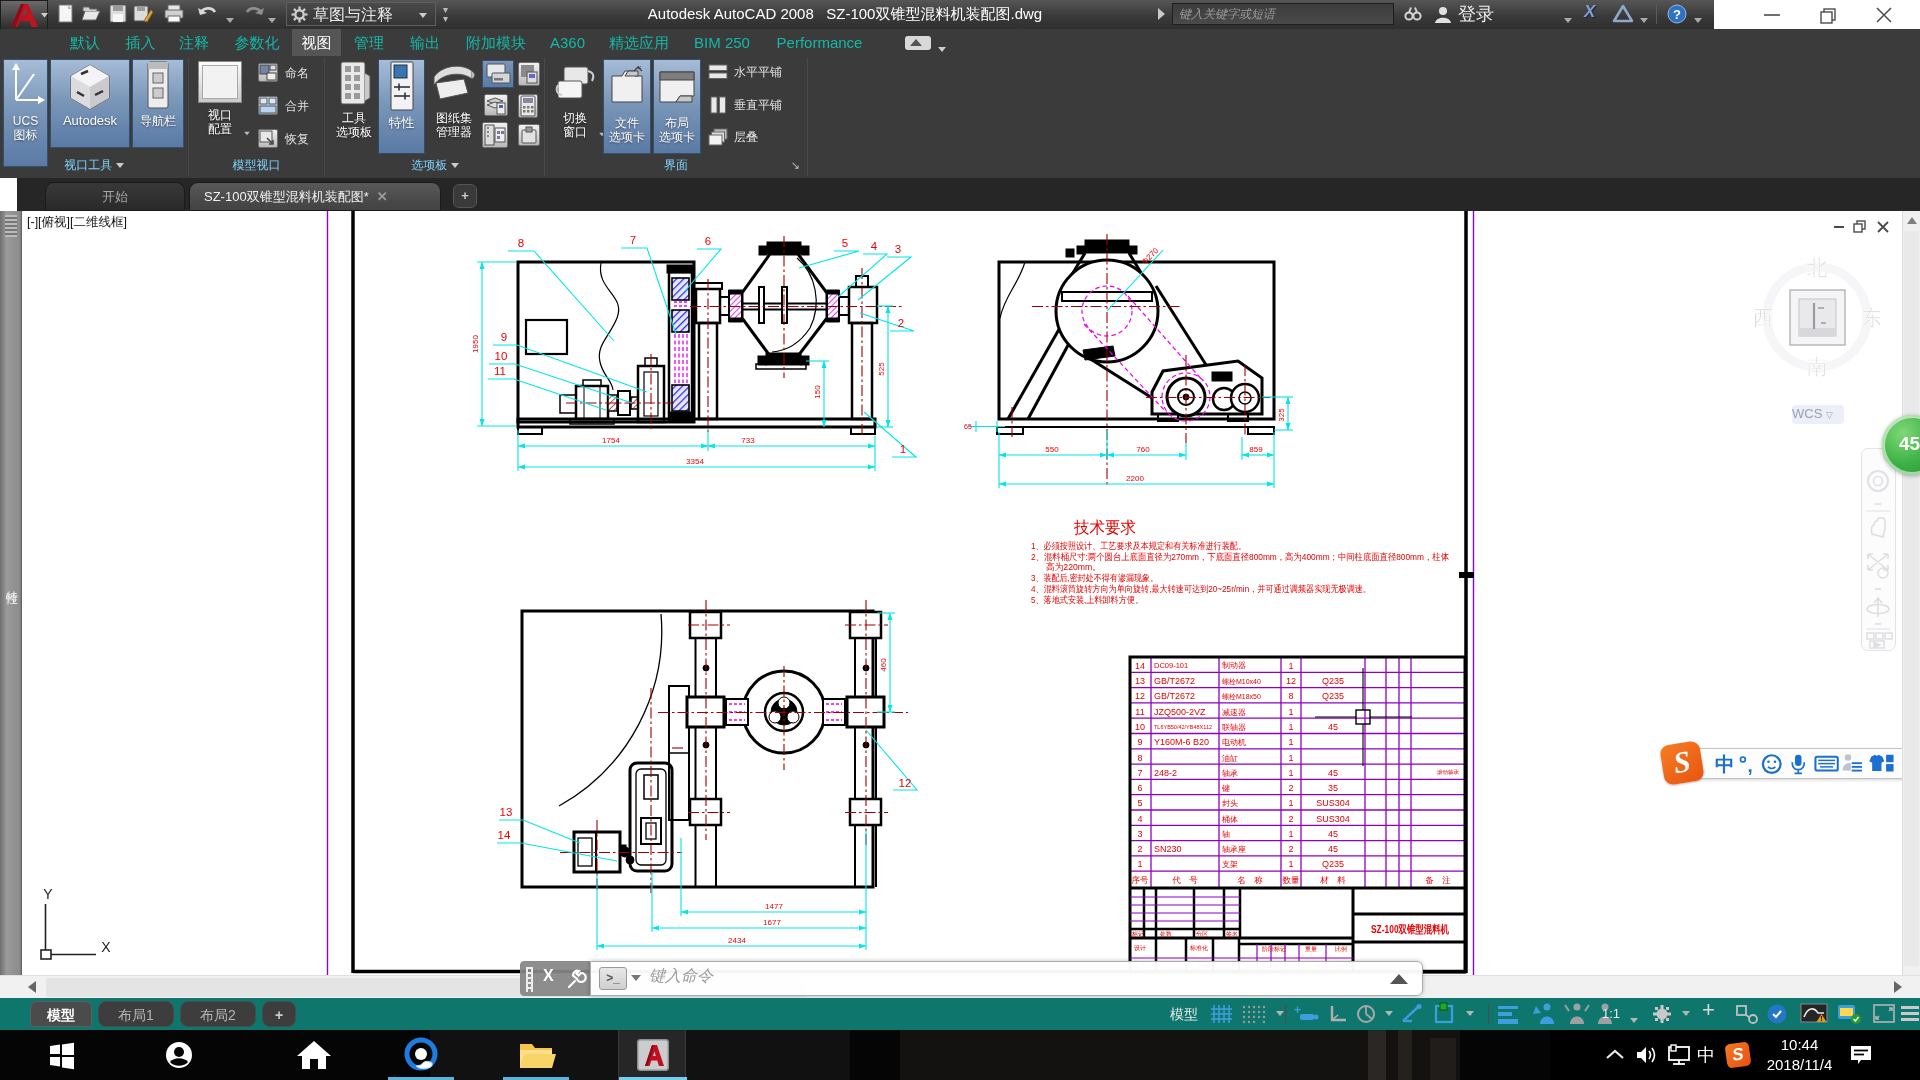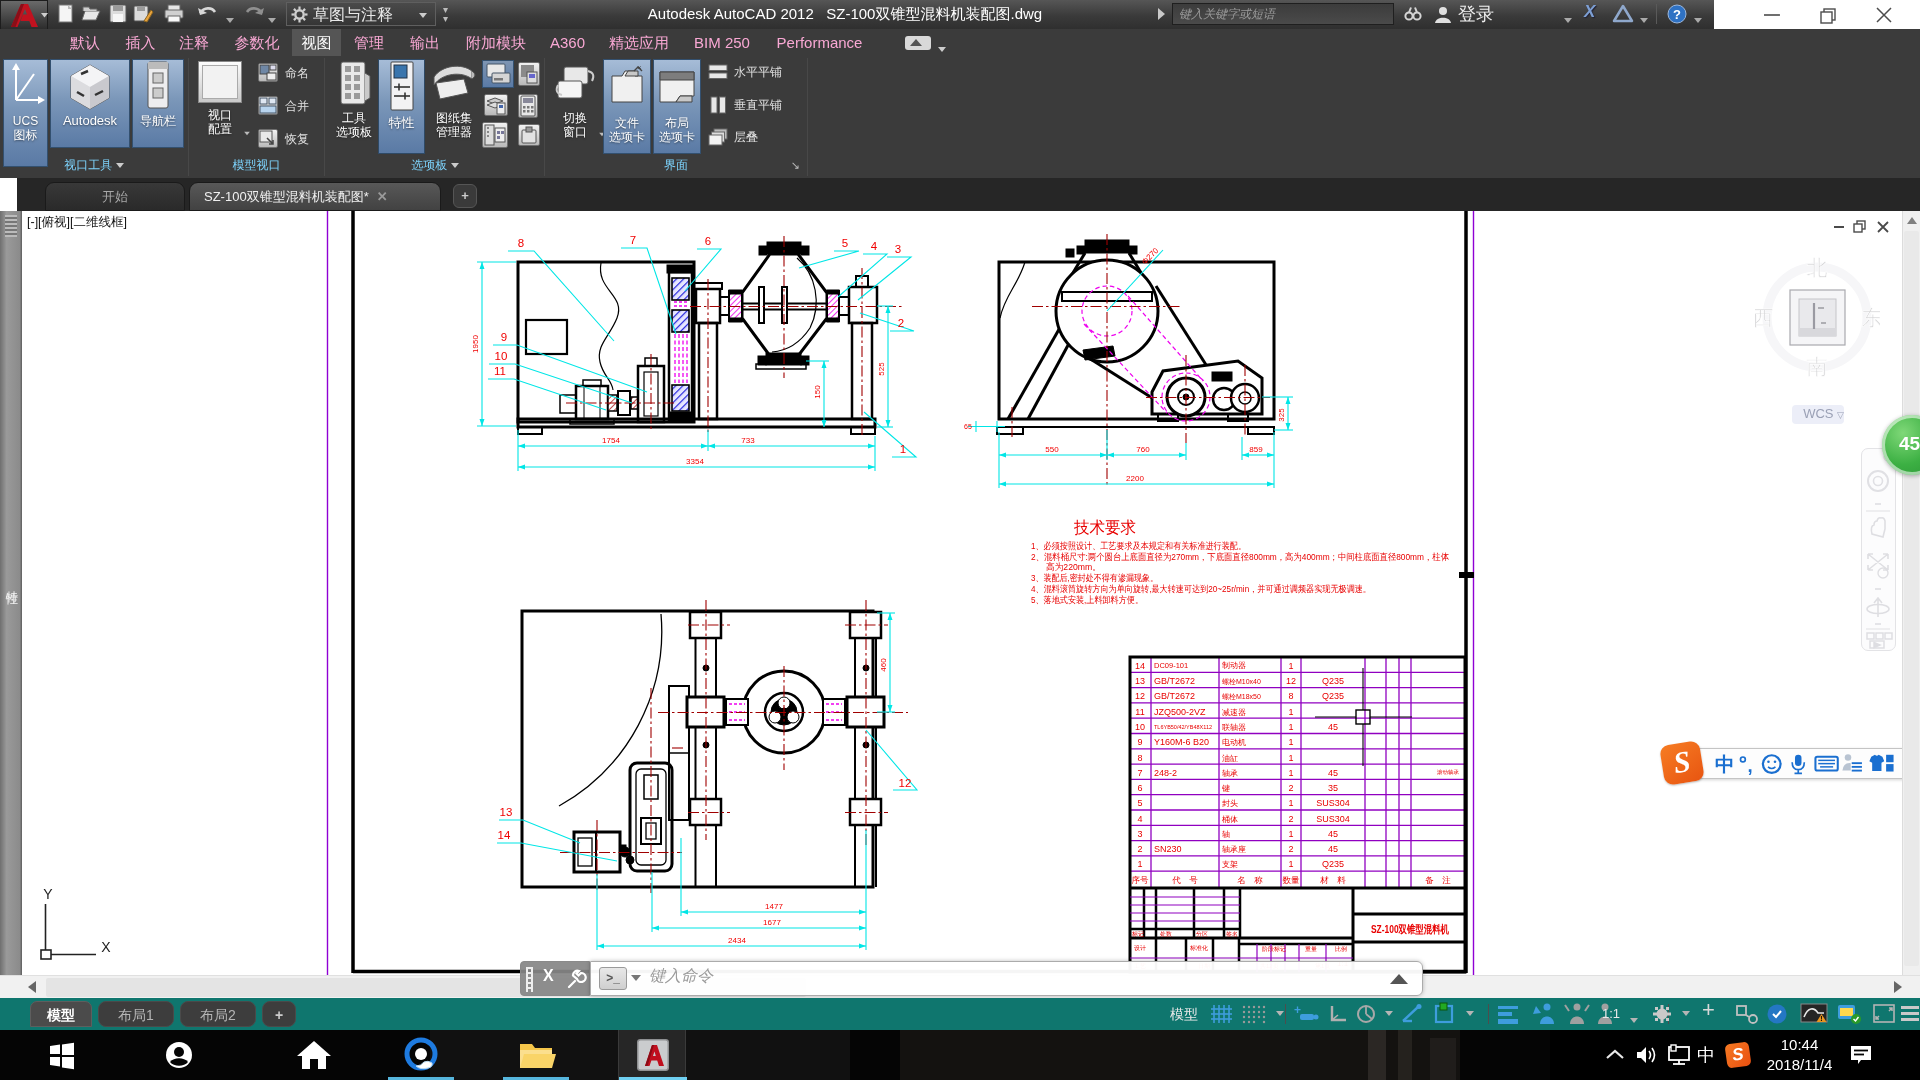--- a/index.html
+++ b/index.html
@@ -16,21 +16,21 @@
 #wsbox{position:absolute;left:286px;top:2px;width:150px;height:24px;border:1px solid #5f5f5f;
 background:linear-gradient(#4a4a4a,#353535);color:#e8e8e8;font-size:16px;line-height:23px;}
 #titletext{position:absolute;left:0;top:0;width:1690px;text-align:center;font-size:15px;
 line-height:28px;color:#fff;white-space:pre;}
 #searchbox{position:absolute;left:1172px;top:3px;width:222px;height:22px;border:1px solid #1f1f1f;
 background:linear-gradient(#3c3c3c,#4a4a4a);color:#9b9b9b;font-style:italic;font-size:12px;
 line-height:21px;padding-left:6px;}
 #winbtns{position:absolute;left:1714px;top:0;width:206px;height:29px;background:#fff;}
 
 #menubar{position:absolute;left:0;top:29px;width:1920px;height:27px;background:#3b3b3b;}
-.rtab{position:absolute;top:0;height:27px;line-height:27px;color:#f9a8d4;font-size:15px;text-align:center;}
+.rtab{position:absolute;top:0;height:27px;line-height:27px;color:#14b8a6;font-size:15px;text-align:center;}
 .rtab.act{background:#555;color:#fff;}
 
 #ribbon{position:absolute;left:0;top:56px;width:1920px;height:122px;background:#3b3b3b;}
 .rgroup{position:absolute;top:0;height:122px;}
 .rglabel{position:absolute;bottom:2px;left:0;right:0;height:22px;text-align:center;
 color:#7dd3fc;font-size:12px;line-height:22px;}
 .rdiv{position:absolute;top:2px;width:1px;height:118px;background:#2c2c2c;border-right:1px solid #484848;}
 .bluebtn{position:absolute;background:linear-gradient(#a6bcd7,#7b97b9 45%,#5a7aa5);border:1px solid #33506f;}
 .btnlabel{position:absolute;left:0;right:0;text-align:center;color:#fff;font-size:12px;line-height:14px;
 text-shadow:0 1px 2px rgba(0,0,0,.5);}
@@ -124,21 +124,21 @@
             <line x1="2.9" y1="2.9" x2="5" y2="5"></line>
             <line x1="12" y1="12" x2="14.1" y2="14.1"></line>
             <line x1="12" y1="5" x2="14.1" y2="2.9"></line>
             <line x1="2.9" y1="14.1" x2="5" y2="12"></line>
           </g>
         </svg>
     <span style="margin-left:26px">草图与注释</span>
     <span class="arrow-dn" style="position:absolute;right:8px;top:10px"></span>
   </div>
   <div class="abs" style="left:443px;top:5px;color:#bbb;font-size:10px;line-height:9px">▾<br>▾</div>
-  <div id="titletext">Autodesk AutoCAD 2012   SZ-100双锥型混料机装配图.dwg</div>
+  <div id="titletext">Autodesk AutoCAD 2008   SZ-100双锥型混料机装配图.dwg</div>
   <div class="abs" style="left:1158px;top:8px;width:0;height:0;border-top:6px solid transparent;border-bottom:6px solid transparent;border-left:7px solid #c9c9c9"></div>
   <div id="searchbox">键入关键字或短语</div>
   <svg class="qicon" style="left:1402px" viewBox="0 0 22 22">
         <g fill="none" stroke="#d5d5d5" stroke-width="2">
           <circle cx="7" cy="13" r="3.6"></circle>
           <circle cx="15" cy="13" r="3.6"></circle>
           <path d="M10.5 12 l1.5 0 M7 9.5 l2 -5 M15 9.5 l-2 -5"></path>
         </g>
       </svg>
   <svg class="qicon" style="left:1432px" viewBox="0 0 22 22">
@@ -957,21 +957,21 @@
         <text x="8" y="70">西</text>
             <text x="117" y="70">东</text>
       </g>
       <rect x="35" y="35" width="55" height="55" fill="#f5f5f7" stroke="#a9a9ae" stroke-width="1.2"></rect>
       <rect x="44" y="44" width="37" height="37" fill="#e9e9ec" stroke="#c5c5c9" stroke-width="1"></rect>
       <rect x="44" y="73" width="37" height="8" fill="#d8d8dc"></rect>
       <line x1="59" y1="48" x2="59" y2="74" stroke="#9a9aa2" stroke-width="2.2"></line>
       <line x1="63" y1="53" x2="69" y2="53" stroke="#9a9aa0" stroke-width="1.5"></line>
       <line x1="66" y1="68" x2="71" y2="68" stroke="#9a9aa0" stroke-width="1.5"></line>
     </svg>
-    <div class="abs" style="left:1792px;top:194px;width:52px;height:19px;background:#eceef8;border-radius:4px;color:#9aa0b5;font-size:13px;text-align:right;line-height:18px">WCS <span style="font-size:9px">▽</span></div>
+    <div class="abs" style="left:1792px;top:194px;width:52px;height:19px;background:#eceef8;border-radius:4px;color:#9aa0b5;font-size:13px;text-align:left;line-height:18px">WCS <span style="font-size:9px">▽</span></div>
   </div>
 
   <div id="navbar" style="position:absolute;left:1861px;top:237px;width:35px;height:203px;background:rgba(252,252,253,.92);border:1.5px solid #e3e3e6;border-radius:7px">
     <svg width="32" height="200" viewBox="0 0 32 200">
       <circle cx="26" cy="8" r="4" fill="none" stroke="#e4e4e7" stroke-width="1.2"></circle>
       <circle cx="16" cy="32" r="10" fill="none" stroke="#e0e0e4" stroke-width="2"></circle>
       <circle cx="16" cy="32" r="4.5" fill="none" stroke="#e0e0e4" stroke-width="1.6"></circle>
       <path d="M13 55 l6 0" stroke="#dadade" stroke-width="1.4"></path>
       <line x1="4" y1="62" x2="28" y2="62" stroke="#e8e8ea" stroke-width="1.4"></line>
       <path d="M10 85 q-2 -8 2 -9 q0 -4 3 -4 q1 -4 4 -3 q3 -1 4 3 l0 8 -2 8 z" fill="none" stroke="#dedee2" stroke-width="1.6"></path>

